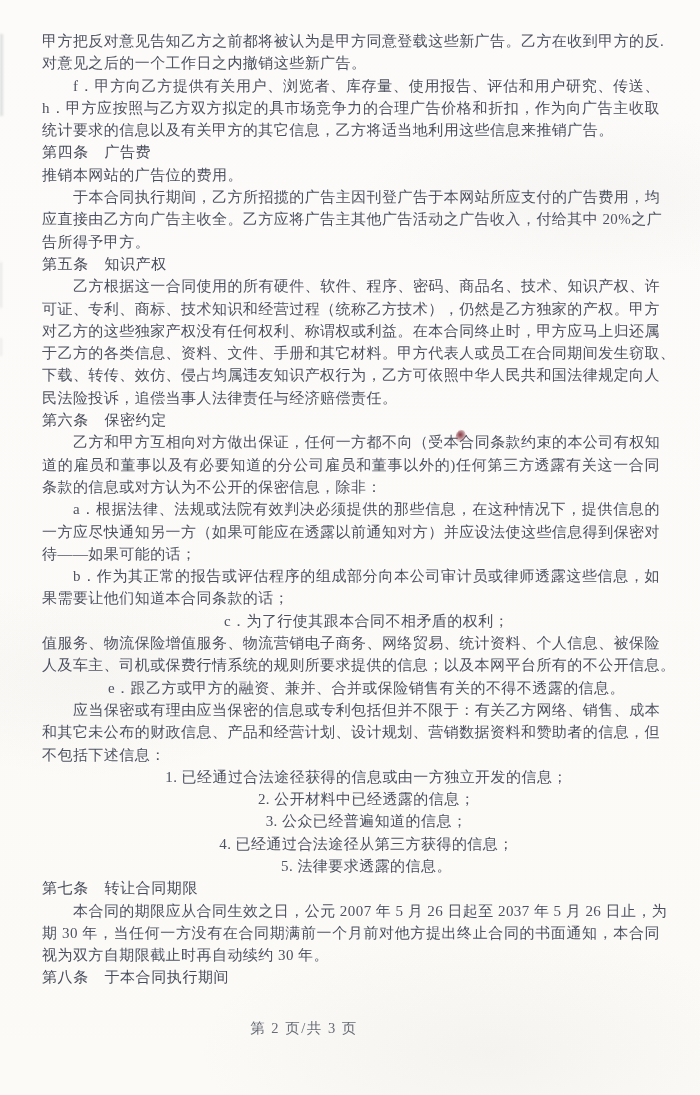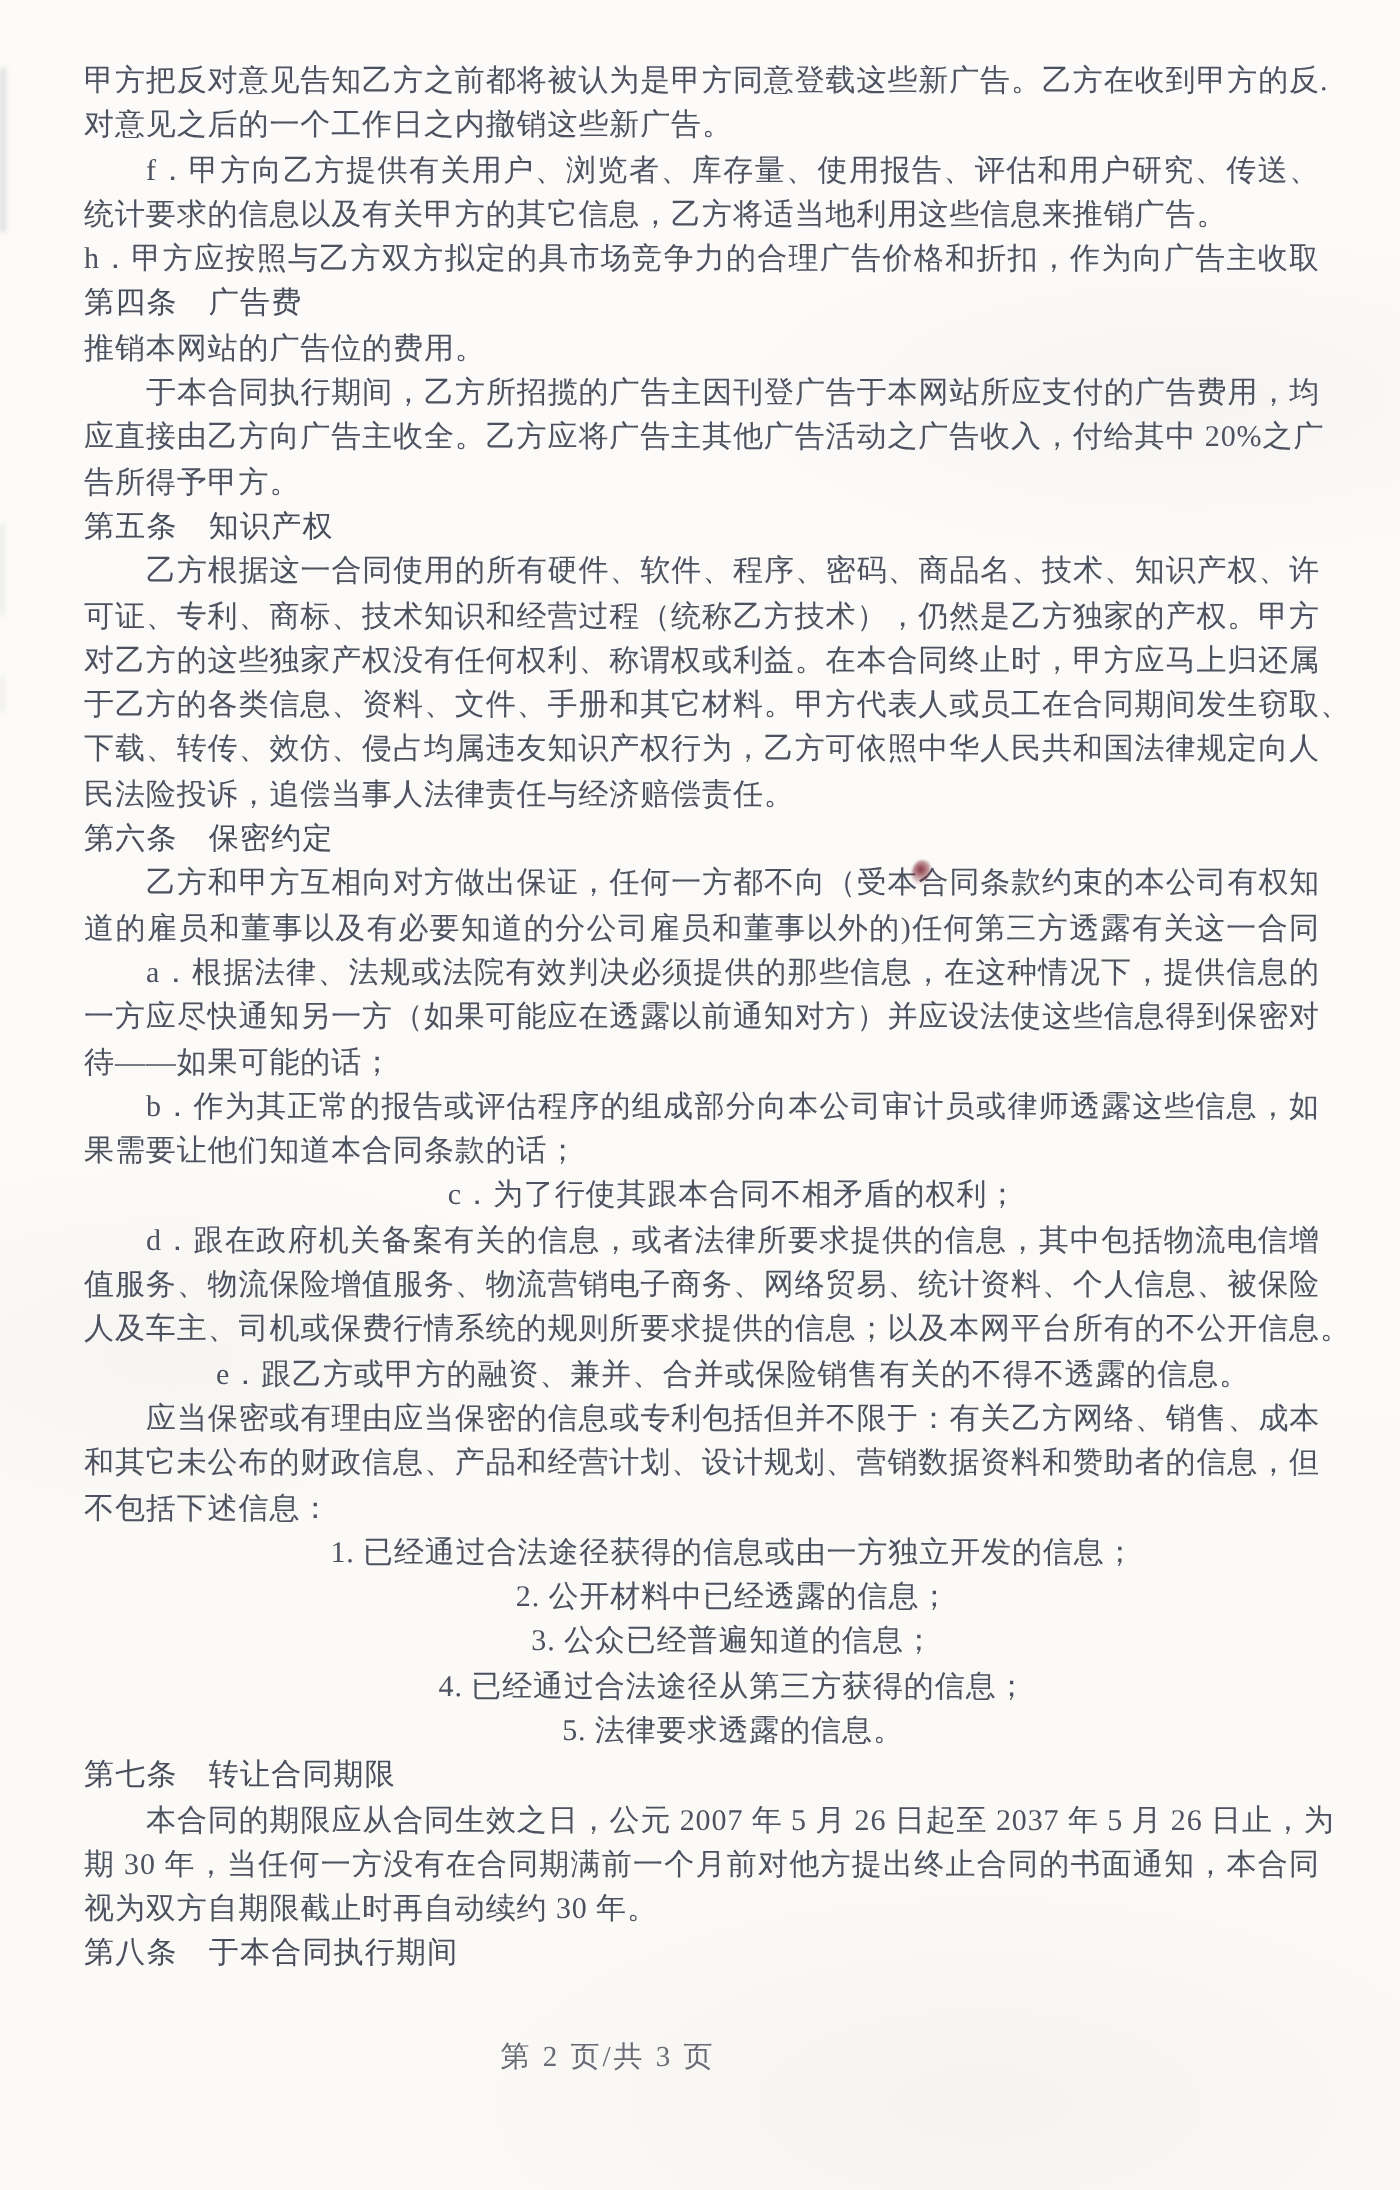--- a/index.html
+++ b/index.html
@@ -81,44 +81,44 @@
 
 <div class="smudge s1"></div>
 <div class="smudge s2"></div>
 <div class="smudge s3"></div>
 
 <div class="page">
   <div>
       <div class="line just">甲方把反对意见告知乙方之前都将被认为是甲方同意登载这些新广告。乙方在收到甲方的反.</div>
       <div class="line">对意见之后的一个工作日之内撤销这些新广告。</div>
       <div class="line indent just">f．甲方向乙方提供有关用户、浏览者、库存量、使用报告、评估和用户研究、传送、</div>
+      <div class="line just">h．甲方应按照与乙方双方拟定的具市场竞争力的合理广告价格和折扣，作为向广告主收取</div>
       <div class="line">统计要求的信息以及有关甲方的其它信息，乙方将适当地利用这些信息来推销广告。</div>
-      <div class="line just">h．甲方应按照与乙方双方拟定的具市场竞争力的合理广告价格和折扣，作为向广告主收取</div>
       <div class="line heading">第四条　广告费</div>
       <div class="line">推销本网站的广告位的费用。</div>
       <div class="line indent just">于本合同执行期间，乙方所招揽的广告主因刊登广告于本网站所应支付的广告费用，均</div>
       <div class="line just">应直接由乙方向广告主收全。乙方应将广告主其他广告活动之广告收入，付给其中 20%之广</div>
       <div class="line">告所得予甲方。</div>
       <div class="line heading">第五条　知识产权</div>
       <div class="line indent just">乙方根据这一合同使用的所有硬件、软件、程序、密码、商品名、技术、知识产权、许</div>
       <div class="line just">可证、专利、商标、技术知识和经营过程（统称乙方技术），仍然是乙方独家的产权。甲方</div>
       <div class="line just">对乙方的这些独家产权没有任何权利、称谓权或利益。在本合同终止时，甲方应马上归还属</div>
       <div class="line just">于乙方的各类信息、资料、文件、手册和其它材料。甲方代表人或员工在合同期间发生窃取、</div>
       <div class="line just">下载、转传、效仿、侵占均属违友知识产权行为，乙方可依照中华人民共和国法律规定向人</div>
       <div class="line">民法险投诉，追偿当事人法律责任与经济赔偿责任。</div>
       <div class="line heading">第六条　保密约定</div>
       <div class="line indent just">乙方和甲方互相向对方做出保证，任何一方都不向（受本合同条款约束的本公司有权知</div>
       <div class="line just">道的雇员和董事以及有必要知道的分公司雇员和董事以外的)任何第三方透露有关这一合同</div>
+      <div class="line">条款的信息或对方认为不公开的保密信息，除非：</div>
       <div class="line indent just">a．根据法律、法规或法院有效判决必须提供的那些信息，在这种情况下，提供信息的</div>
       <div class="line just">一方应尽快通知另一方（如果可能应在透露以前通知对方）并应设法使这些信息得到保密对</div>
       <div class="line">待——如果可能的话；</div>
       <div class="line indent just">b．作为其正常的报告或评估程序的组成部分向本公司审计员或律师透露这些信息，如</div>
       <div class="line">果需要让他们知道本合同条款的话；</div>
       <div class="line indent">c．为了行使其跟本合同不相矛盾的权利；</div>
-      <div class="line indent just">d．跟在政府机关备案有关的信息，或者法律所要求提供的信息，其中包括物流电信增</div>
       <div class="line just">值服务、物流保险增值服务、物流营销电子商务、网络贸易、统计资料、个人信息、被保险</div>
       <div class="line just">人及车主、司机或保费行情系统的规则所要求提供的信息；以及本网平台所有的不公开信息。</div>
       <div class="line indent">e．跟乙方或甲方的融资、兼并、合并或保险销售有关的不得不透露的信息。</div>
       <div class="line indent just">应当保密或有理由应当保密的信息或专利包括但并不限于：有关乙方网络、销售、成本</div>
       <div class="line just">和其它未公布的财政信息、产品和经营计划、设计规划、营销数据资料和赞助者的信息，但</div>
       <div class="line">不包括下述信息：</div>
       <div class="line indent">1. 已经通过合法途径获得的信息或由一方独立开发的信息；</div>
       <div class="line indent">2. 公开材料中已经透露的信息；</div>
       <div class="line indent">3. 公众已经普遍知道的信息；</div>
       <div class="line indent">4. 已经通过合法途径从第三方获得的信息；</div>

